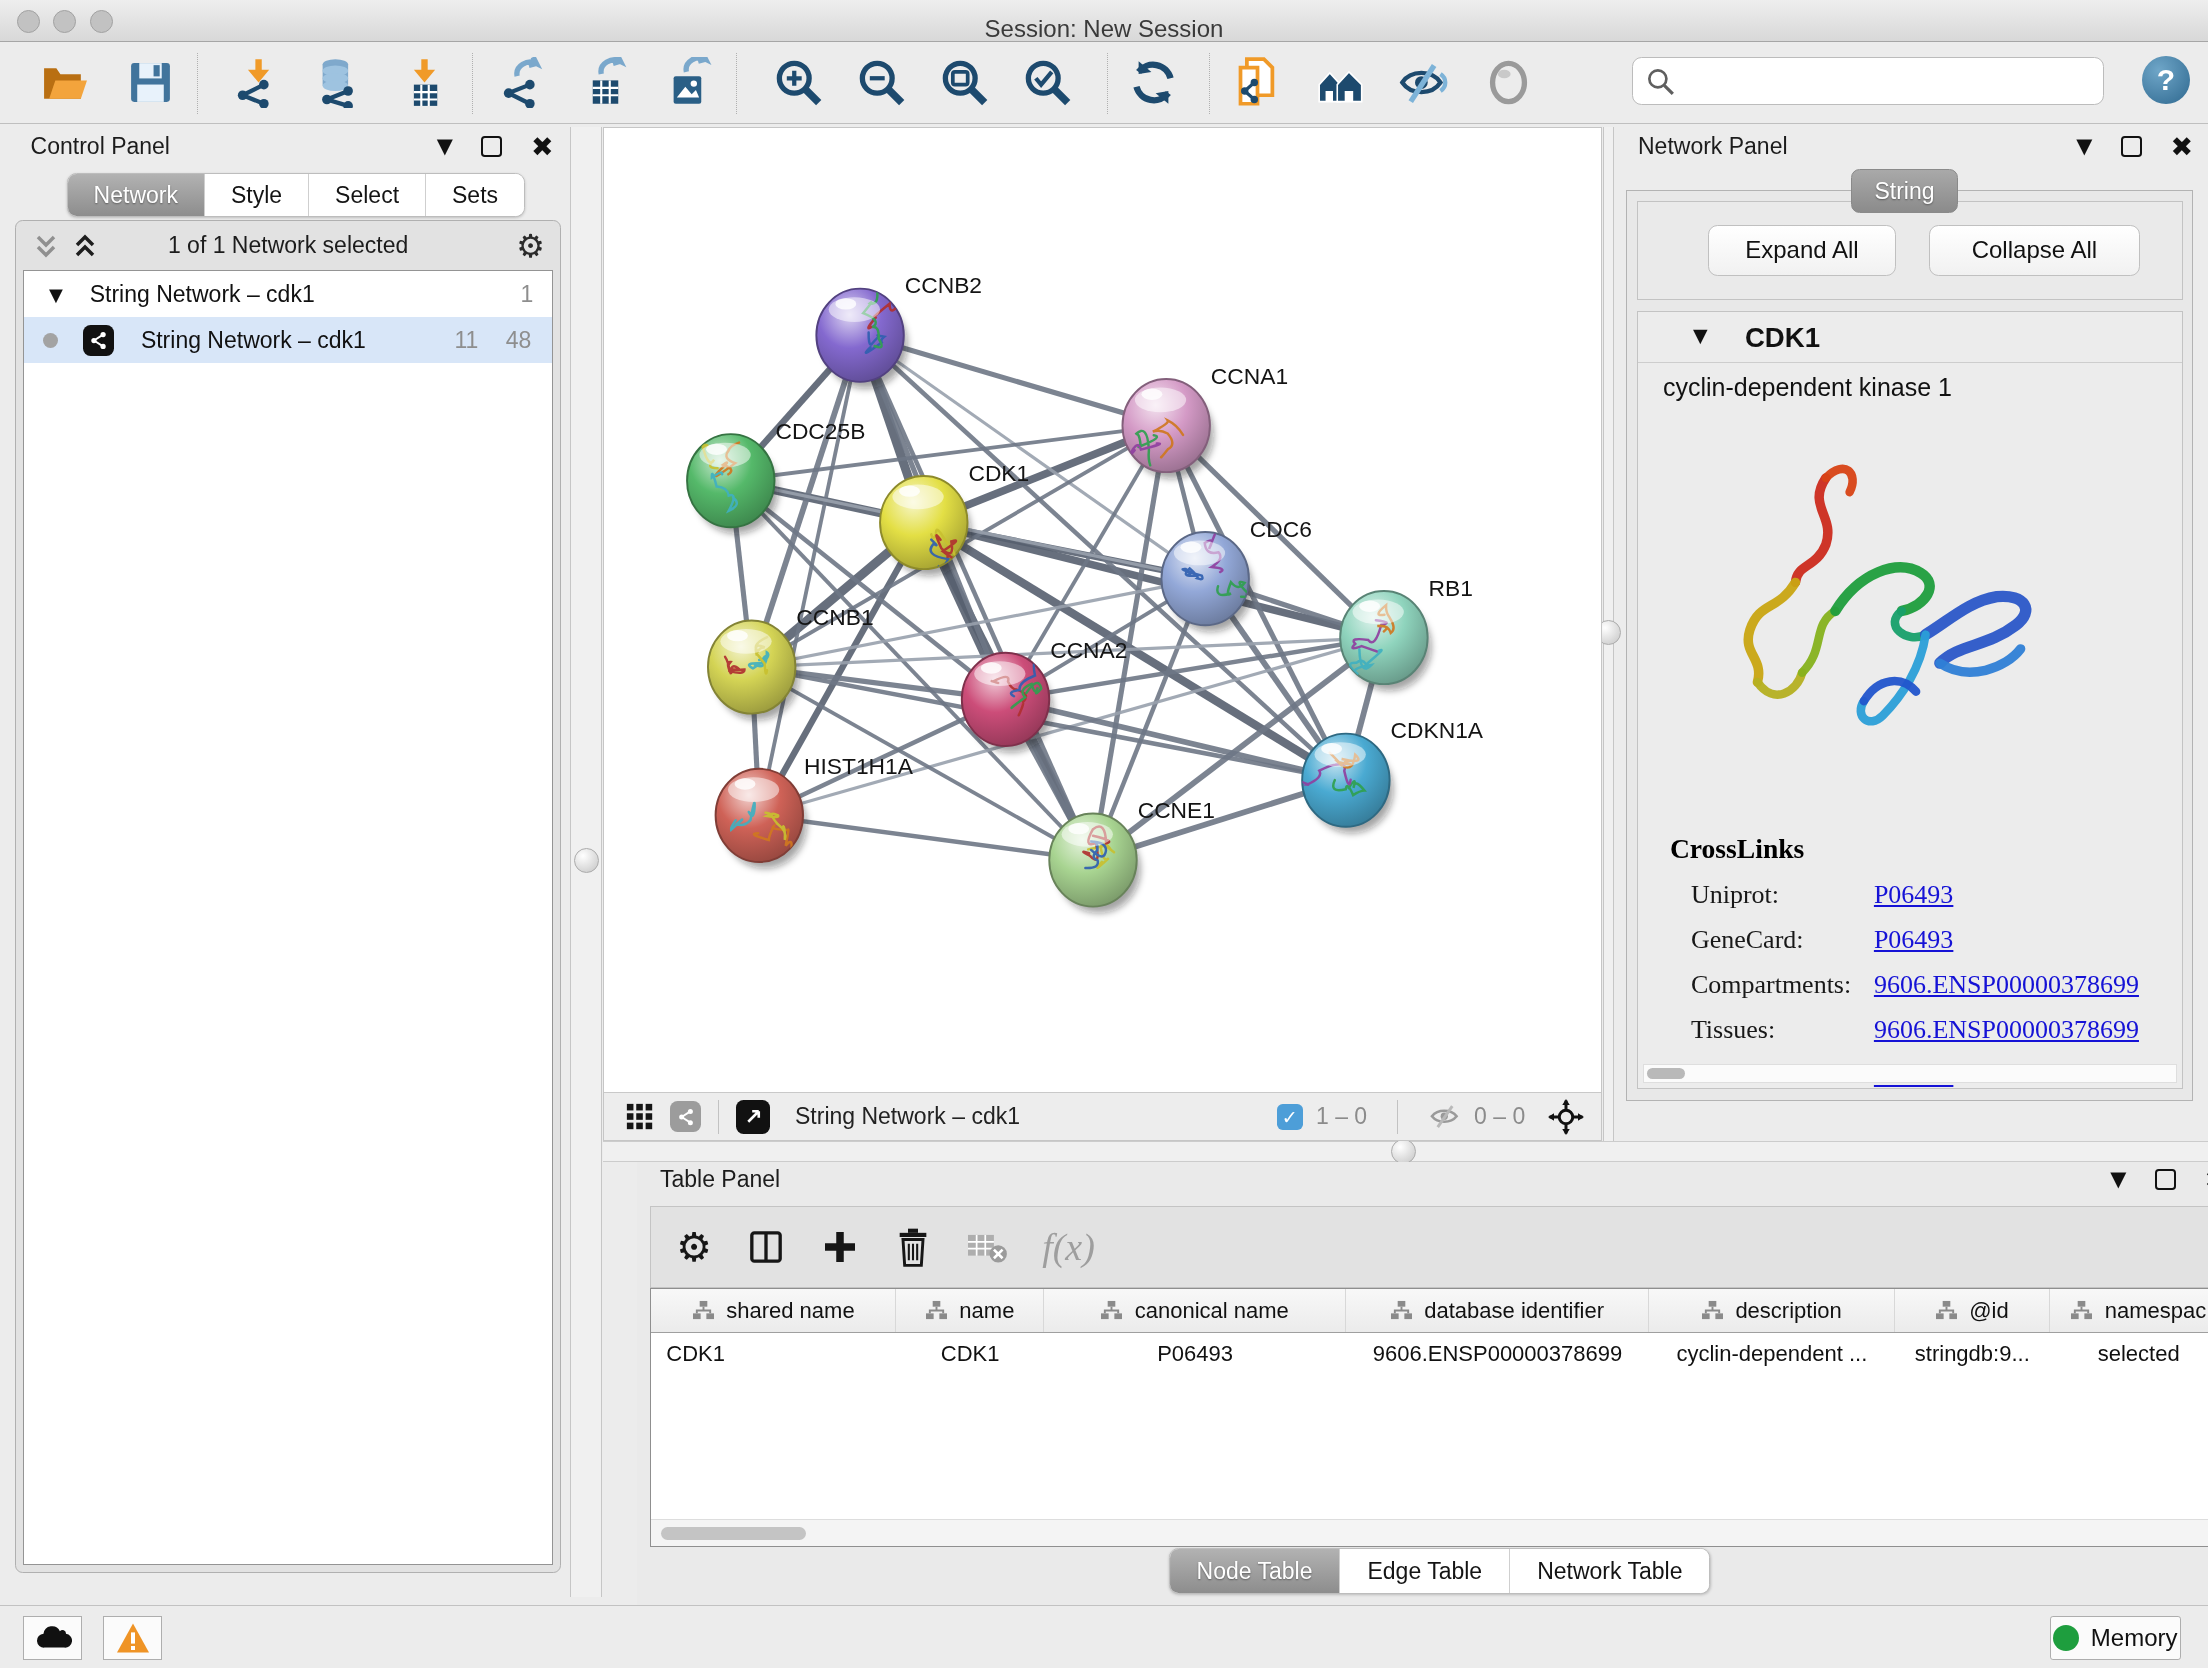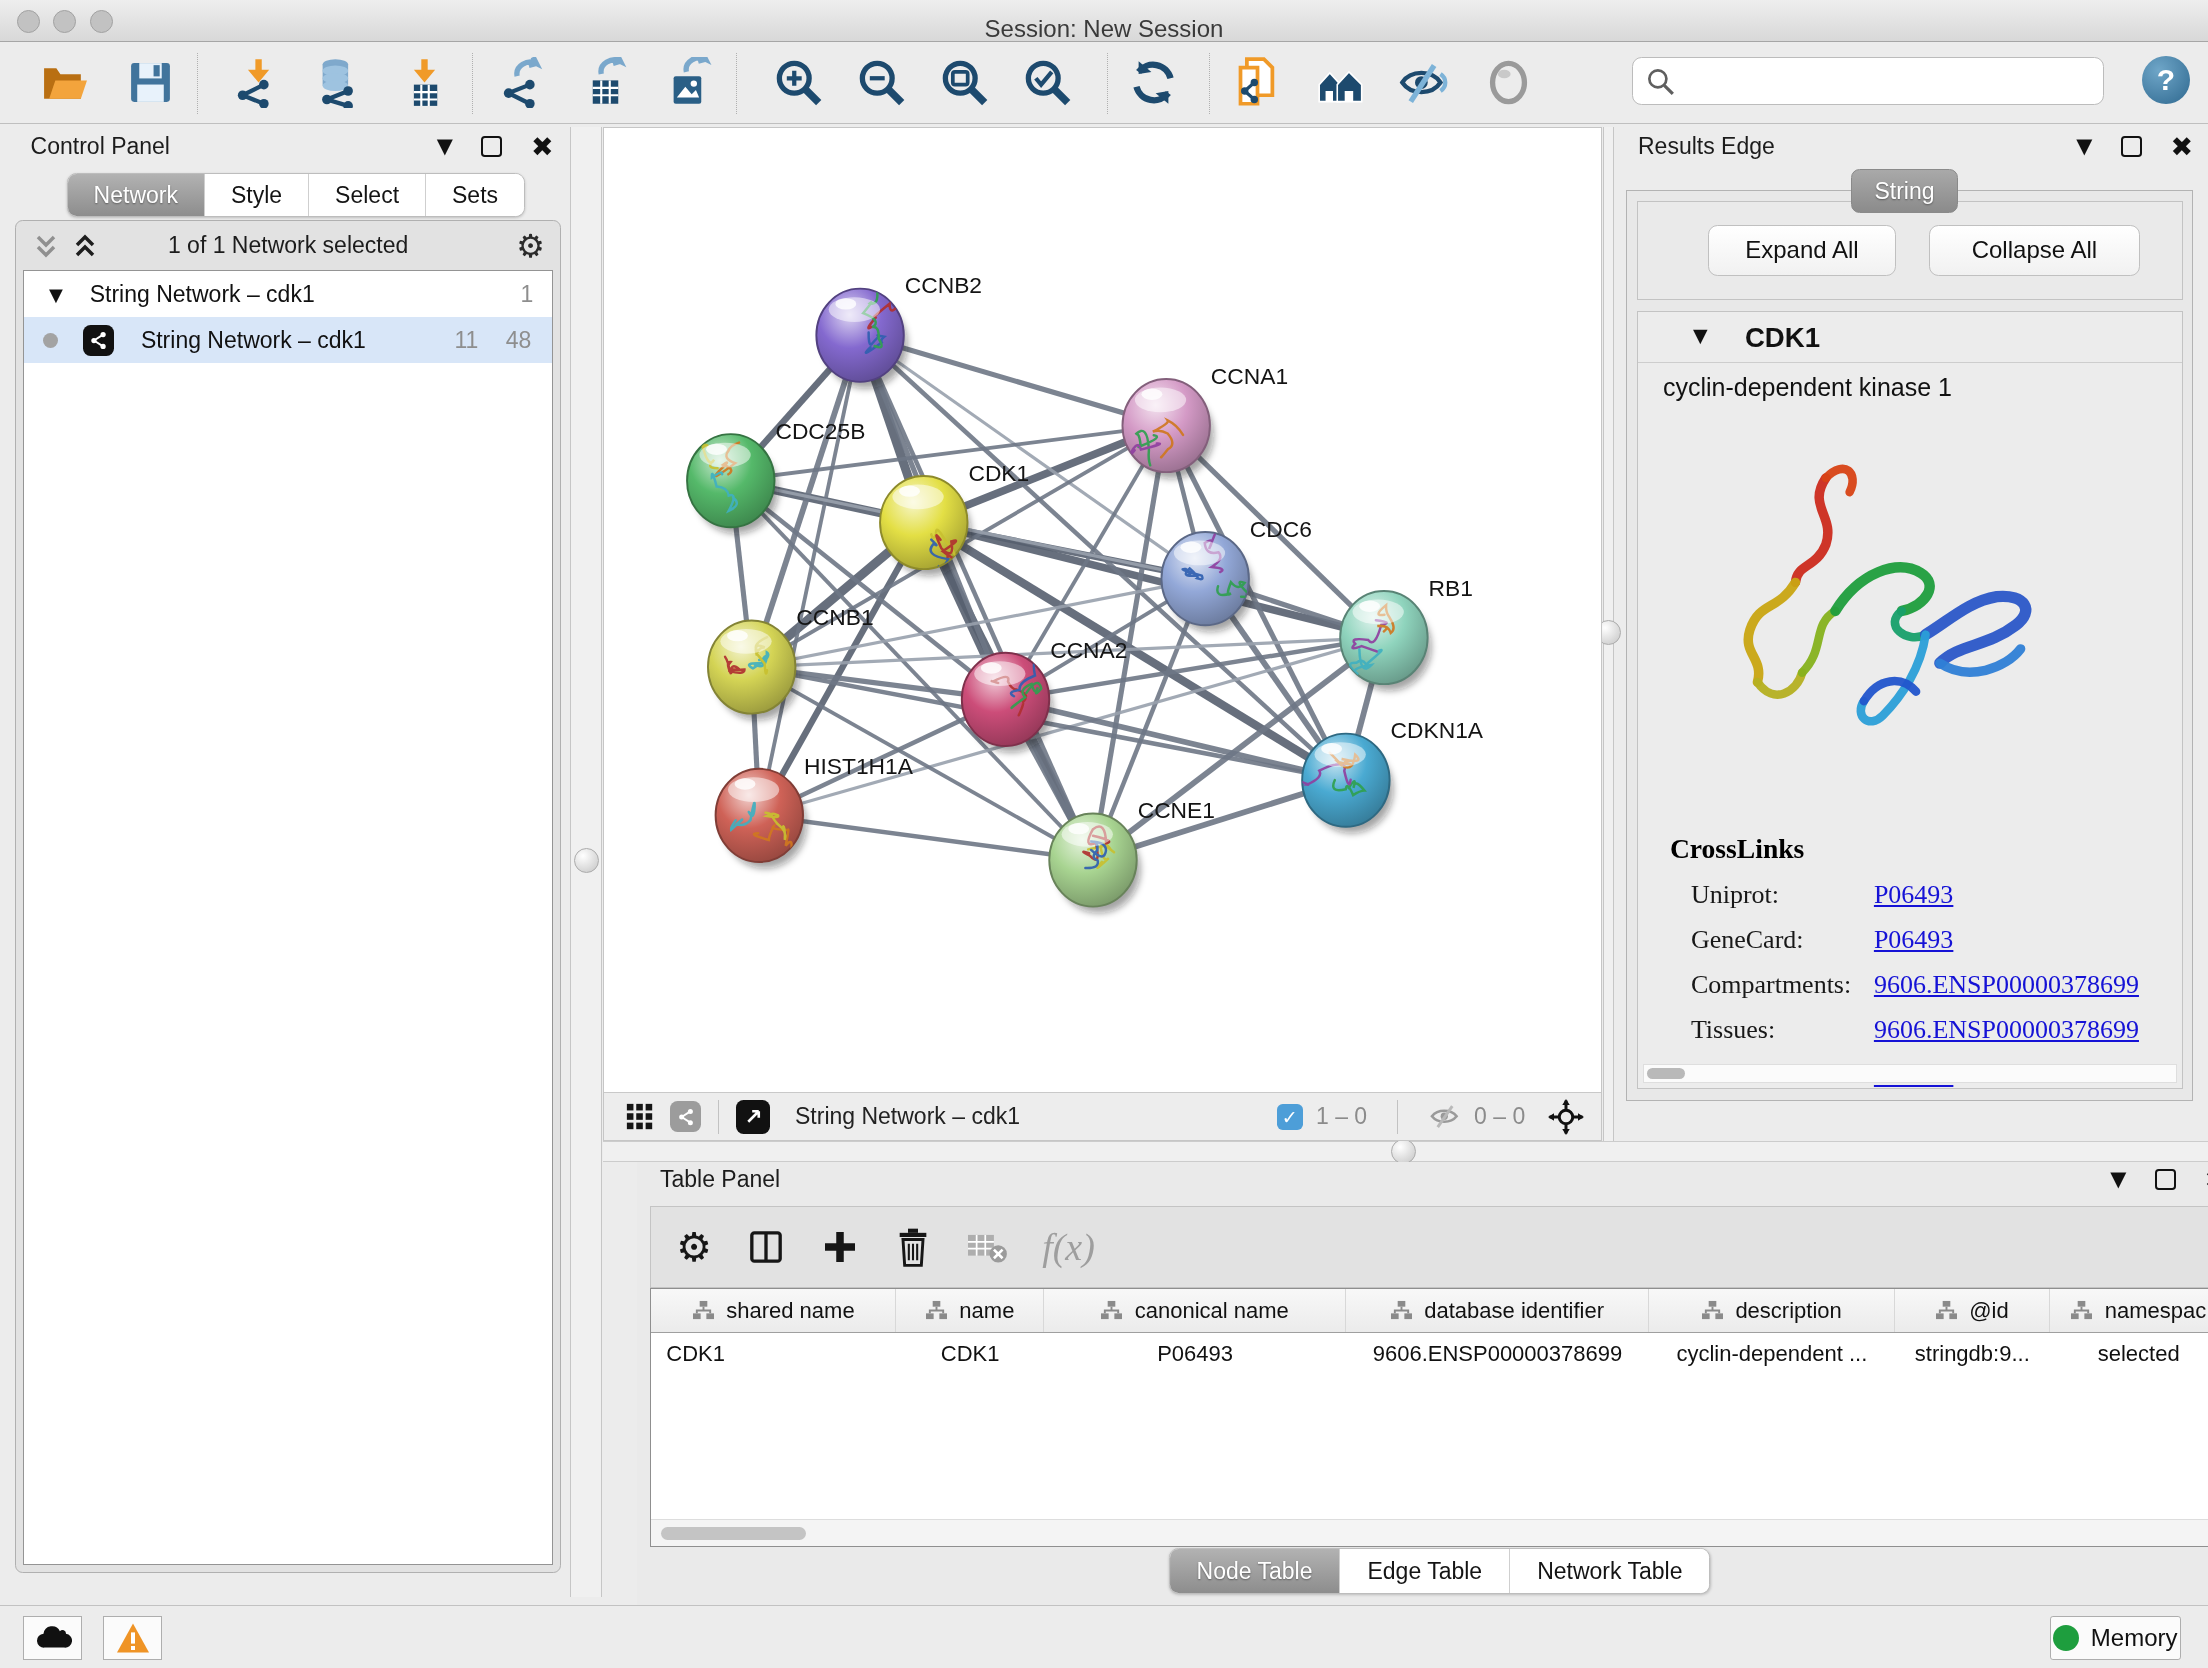--- a/index.html
+++ b/index.html
@@ -696,21 +696,21 @@
       <svg width="36" height="36" viewBox="0 0 48 48" style="margin-left:9.5px">
         <circle cx="24" cy="24" r="9" stroke="#111" stroke-width="4" fill="none"></circle>
         <path d="M24 2 V14 M24 34 V46 M2 24 H14 M34 24 H46" stroke="#111" stroke-width="4"></path>
         <path d="M24 0 L19 8 H29 Z M24 48 L19 40 H29 Z M0 24 L8 19 V29 Z M48 24 L40 19 V29 Z" fill="#111"></path>
       </svg>
     </span>
   </div>
 </div>
 
 <div class="results-panel">
-  <div class="phead-title">Results Edge</div>
+  <div class="phead-title">Network Panel</div>
   <div class="phead-controls">
     <span class="ph-caret uni">▼</span>
     <span class="ph-float"></span>
     <span class="ph-close uni">✖</span>
   </div>
   <div class="string-tab">String</div>
   <div class="rp-box">
     <div class="rp-expandbar">
       <div class="rp-btn" style="left:70px; width:188px;">Expand All</div>
       <div class="rp-btn" style="left:291px; width:211px;">Collapse All</div>

